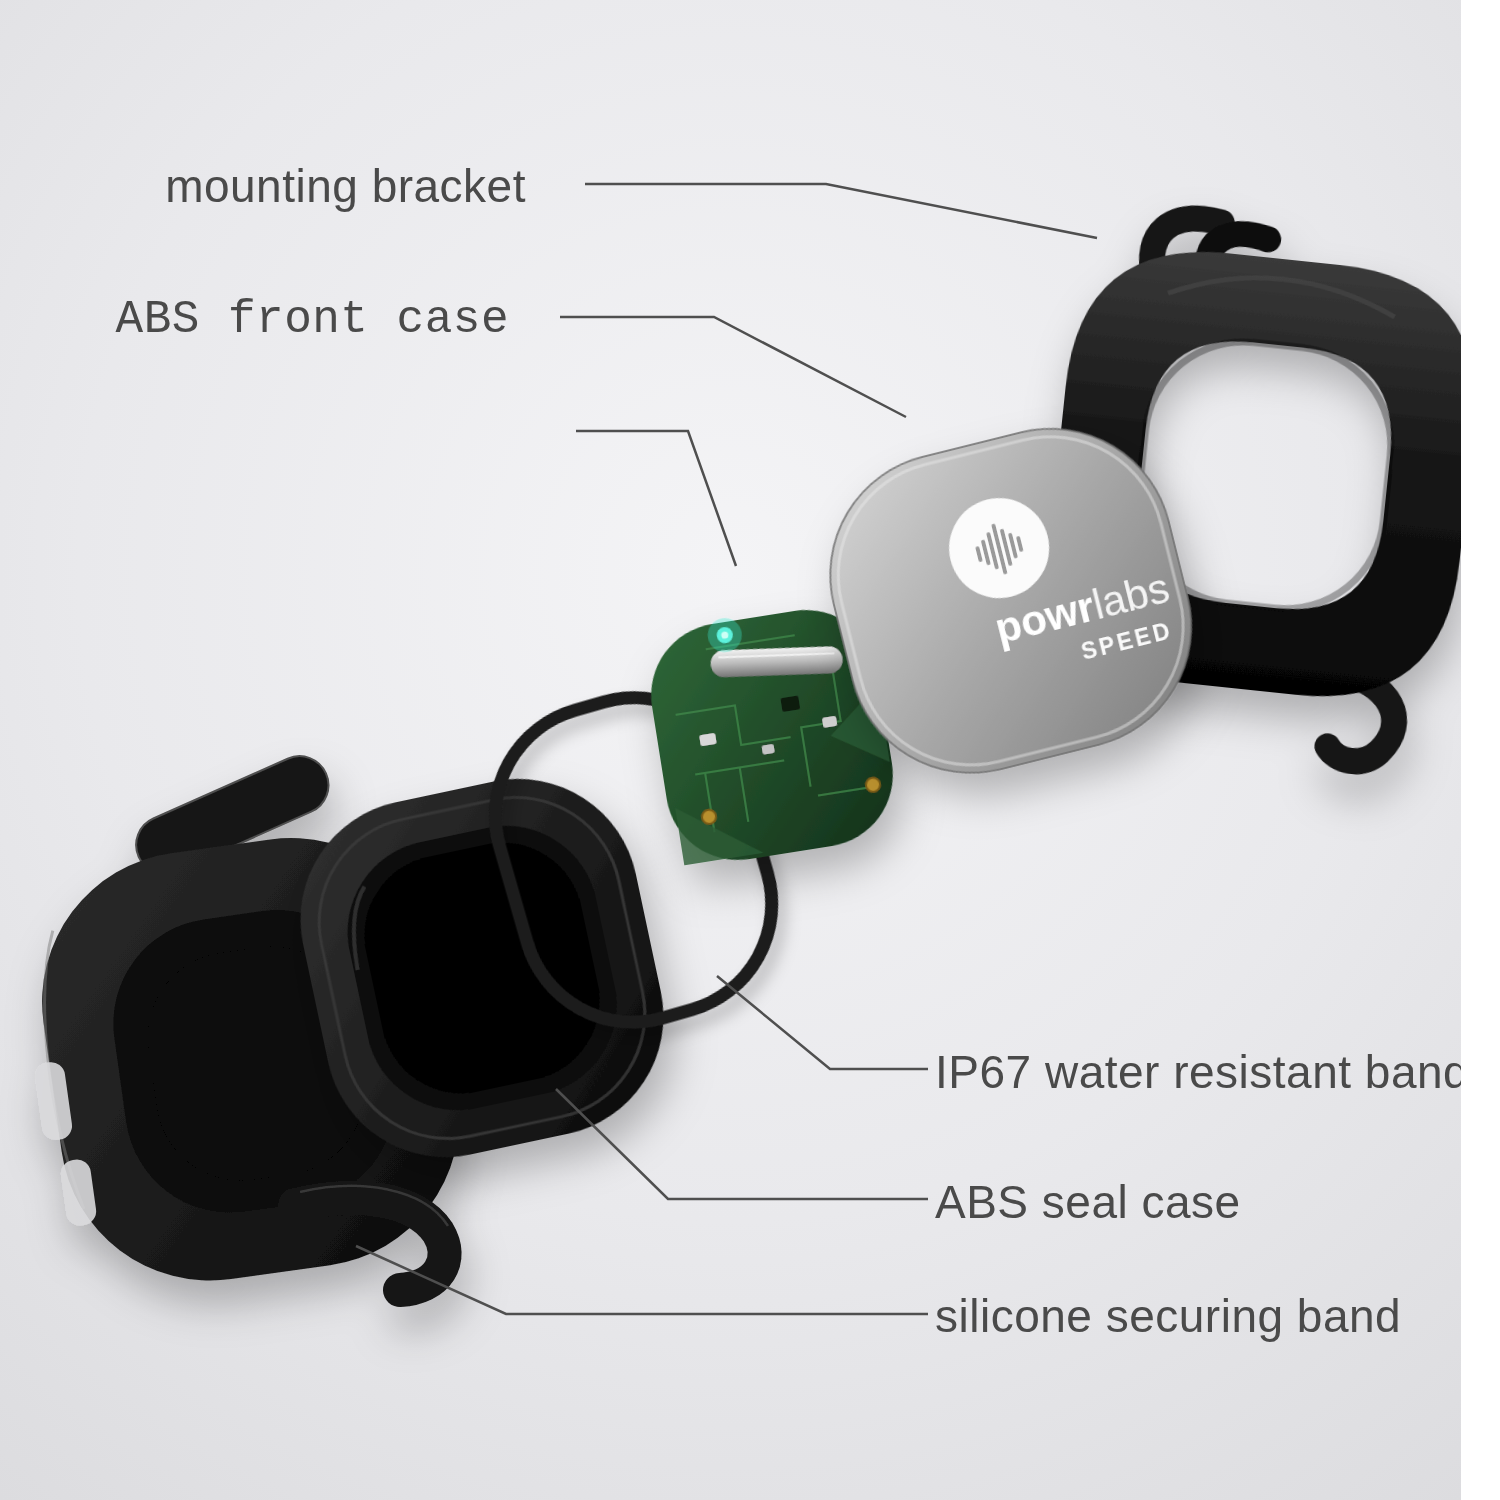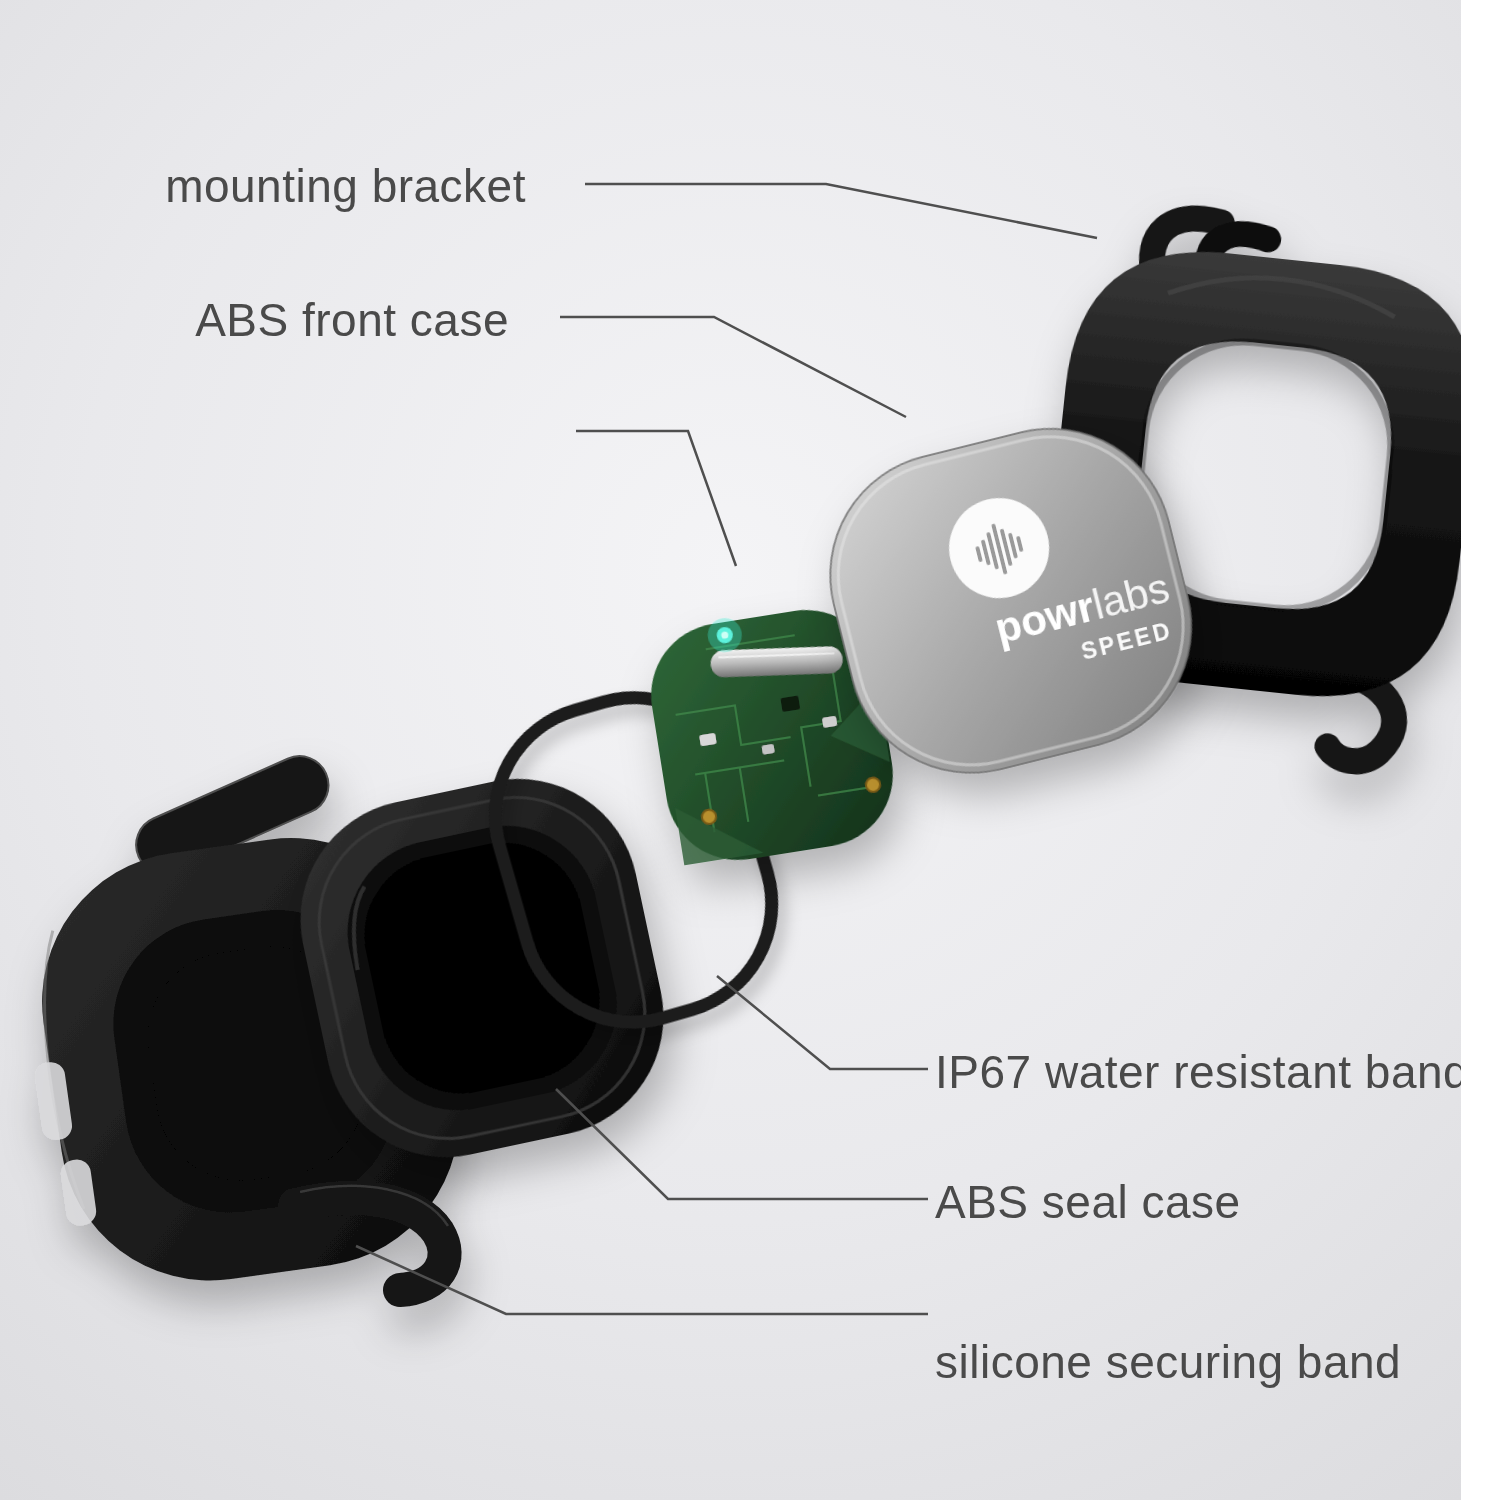--- a/index.html
+++ b/index.html
@@ -167,22 +167,22 @@
       <polyline points="560,317 714,317 906,417"></polyline>
       <polyline points="576,431 688,431 736,566"></polyline>
       <polyline points="928,1069 830,1069 717,976"></polyline>
       <polyline points="928,1199 668,1199 556,1089"></polyline>
       <polyline points="928,1314 506,1314 356,1246"></polyline>
     </g>
   </svg>
 
   <div class="callout-label align-right" style="right:935px; top:158px;">mounting bracket</div>
 
-  <div class="callout-label align-right" style="right:952px; top:292px;">ABS front case</div>
+  <div class="callout-label align-right" style="right:952px; top:292px;font-family:Liberation Mono, monospace;">ABS front case</div>
 
 
   <div class="callout-label" style="left:935px; top:1044px;">IP67 water resistant band</div>
 
   <div class="callout-label" style="left:935px; top:1174px;">ABS seal case</div>
 
-  <div class="callout-label" style="left:935px; top:1288px;margin-top:46px;">silicone securing band</div>
+  <div class="callout-label" style="left:935px; top:1288px;">silicone securing band</div>
 
 </div>
 
 </body></html>

